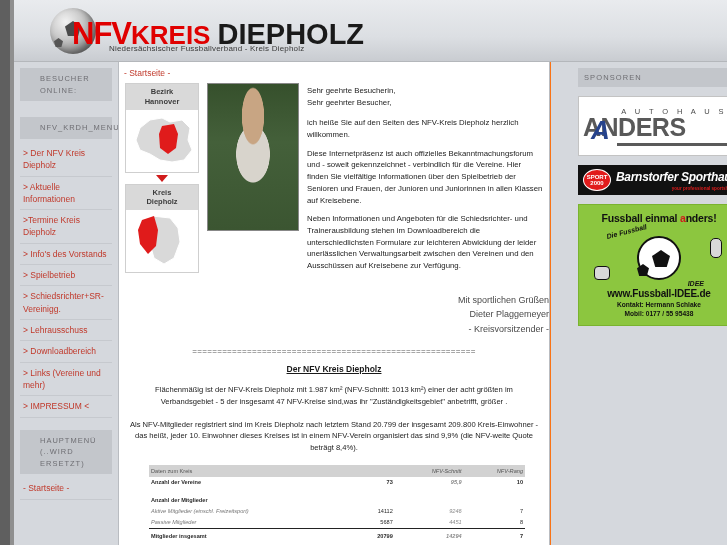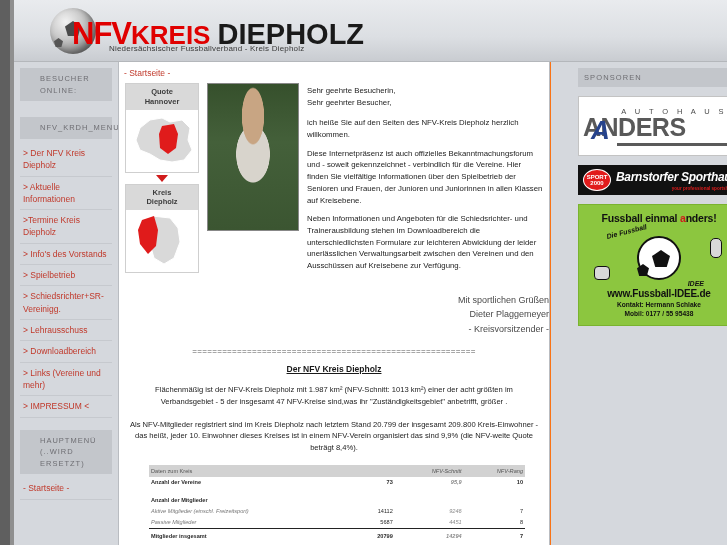--- a/index.html
+++ b/index.html
@@ -206,21 +206,21 @@
     </div>
   </div>
 
   <div class="content">
 
     <div class="crumb">- Startseite -</div>
 
     <div class="top-row">
       <div class="maps">
         <div class="map-box">
-          <div class="map-cap" style="white-space:pre-line">Quote
+          <div class="map-cap" style="white-space:pre-line">Bezirk
 Hannover</div>
           <div class="map-art">
             <svg width="74" height="62" viewBox="0 0 74 62">
               <path d="M14 18 L24 10 L36 8 L44 12 L56 10 L64 18 L62 30 L66 40 L58 50 L46 52 L34 50 L24 44 L14 40 L10 30 Z" fill="#d9d9d9" stroke="#fff" stroke-width="1"></path>
               <path d="M36 16 L48 14 L52 24 L50 38 L42 44 L34 38 L33 24 Z" fill="#e01b1b"></path>
             </svg>
           </div>
         </div>
         <div class="arrow"></div>
         <div class="map-box">

